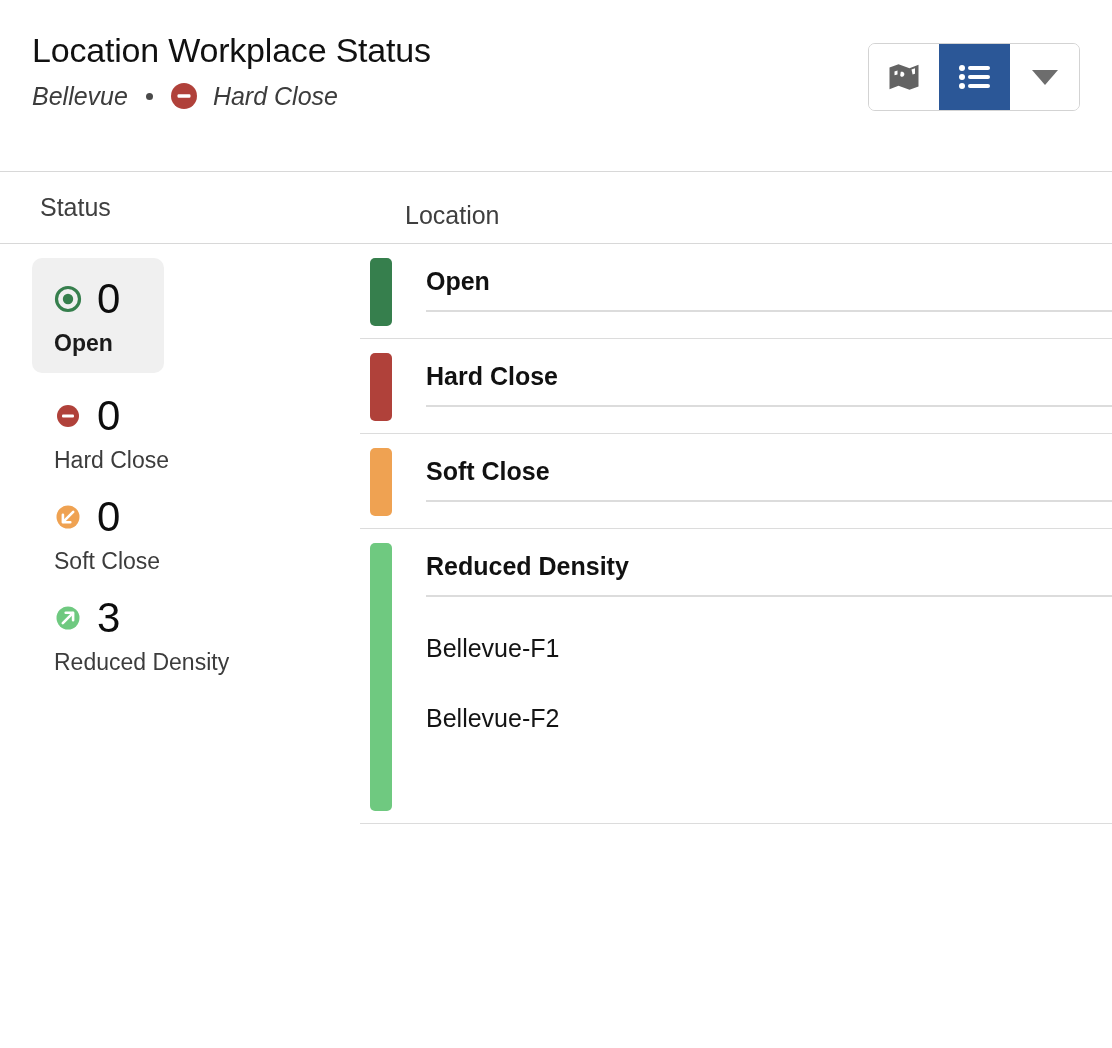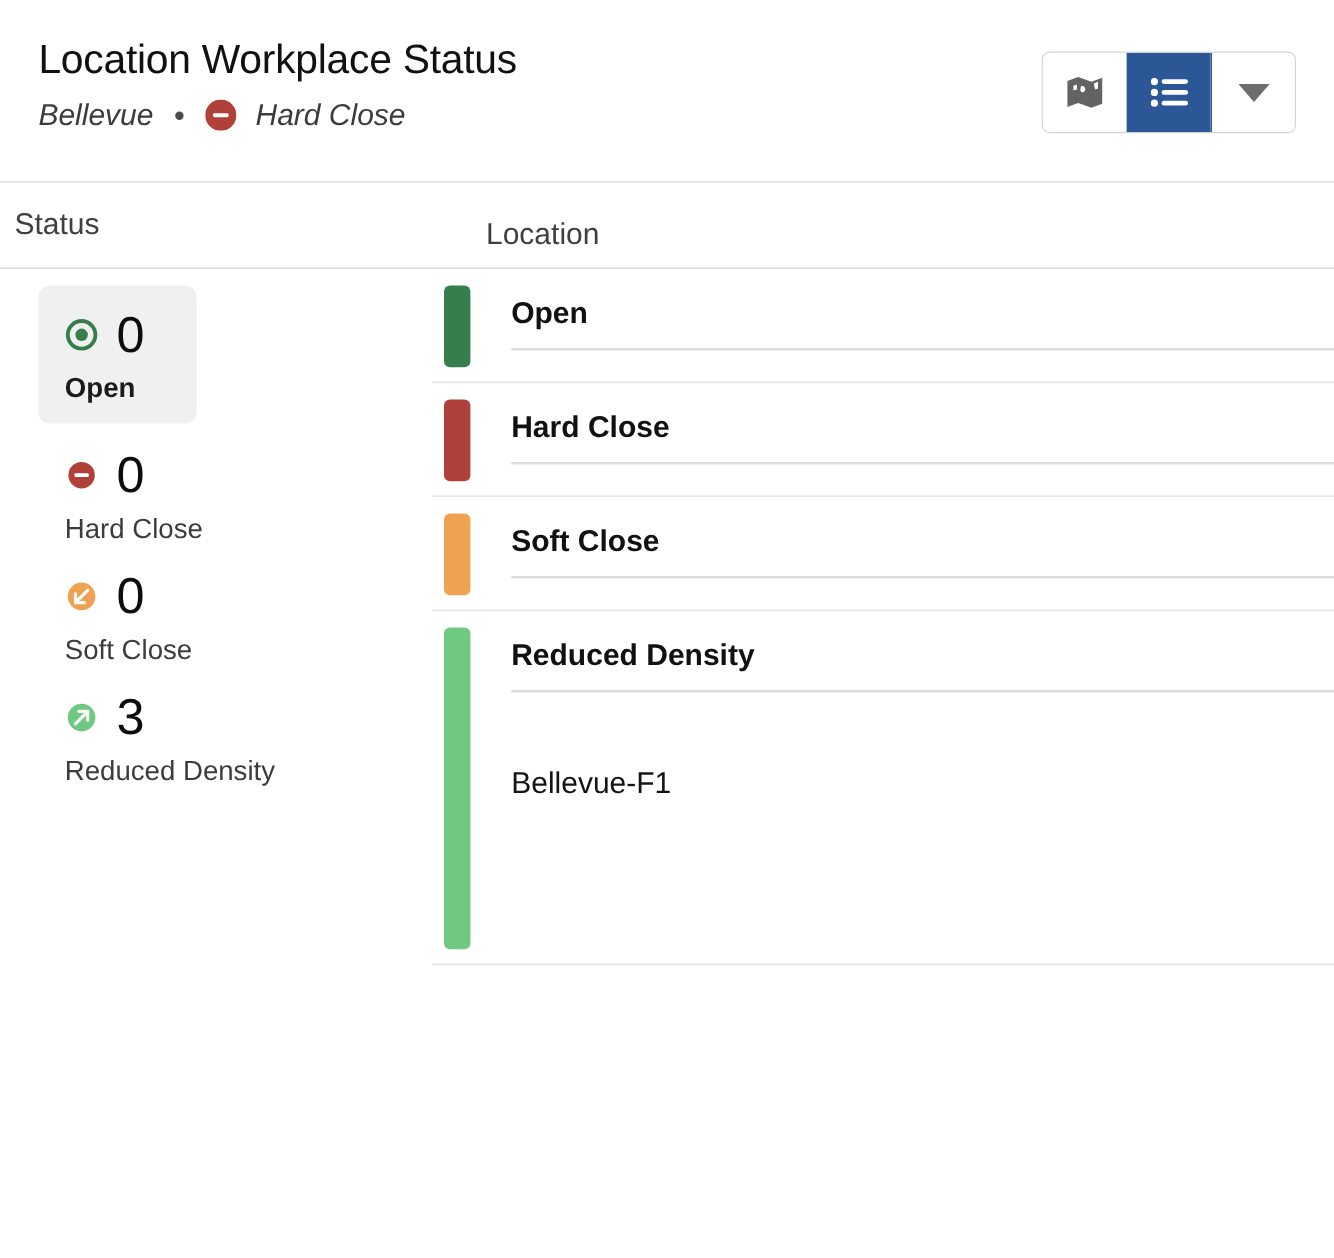--- a/index.html
+++ b/index.html
@@ -11,21 +11,21 @@
     font-family: "Liberation Sans", sans-serif;
     color: #1b1b1b;
     overflow: hidden;
   }
 
   .page { position: relative; width: 1112px; height: 1048px; background: #fff; }
 
   
   .header {
     position: relative;
-    height: 152px;
+    height: 172px;
     padding: 28px 32px 0 32px;
     border-bottom: 1.5px solid #d8d8d8;
   }
   .page-title {
     font-size: 34px;
     font-weight: 400;
     letter-spacing: -0.2px;
     color: #111;
     line-height: 44px;
   }
@@ -93,21 +93,21 @@
     border-top: 15px solid #6d6d6d;
   }
 
   
   .col-head {
     display: flex;
     height: 72px;
     align-items: center;
     border-bottom: 1.5px solid #d8d8d8;
   }
-  .col-head .ch-status { width: 405px; padding-left: 12px; }
+  .col-head .ch-status { width: 405px; padding-left: 40px; }
   .col-head .ch-location { flex: 1; margin-top: 16px; }
   .col-head-label {
     font-size: 25px;
     color: #3f3f3f;
     font-weight: 400;
   }
 
   
   .body { display: flex; height: 824px; }
 
@@ -168,21 +168,21 @@
     font-weight: 700;
     color: #111;
     line-height: 32px;
     padding: 7px 0 13px 0;
   }
   .group-divider {
     height: 1.5px;
     background: #dcdcdc;
     margin-right: -24px;
   }
-  .group-items { padding-top: 4px; margin-top: 37px; }
+  .group-items { padding-top: 16px; }
   .loc-row {
     font-size: 25px;
     color: #141414;
     line-height: 70px;
     height: 70px;
     cursor: pointer;
   }
   .group.empty .group-body { padding-bottom: 0; }
 </style>
 </head>
@@ -338,19 +338,20 @@
         </div>
       </div>
 
       <div class="group">
         <div class="group-bar" style="background:#6fc980; height:268px;"></div>
         <div class="group-body">
           <div class="group-title">Reduced Density</div>
           <div class="group-divider"></div>
           <div class="group-items">
             <div class="loc-row">Bellevue-F1</div>
+            <div class="loc-row">Bellevue-F2</div>
           </div>
         </div>
       </div>
 
     </div>
   </div>
 </div>
 
 </body></html>

